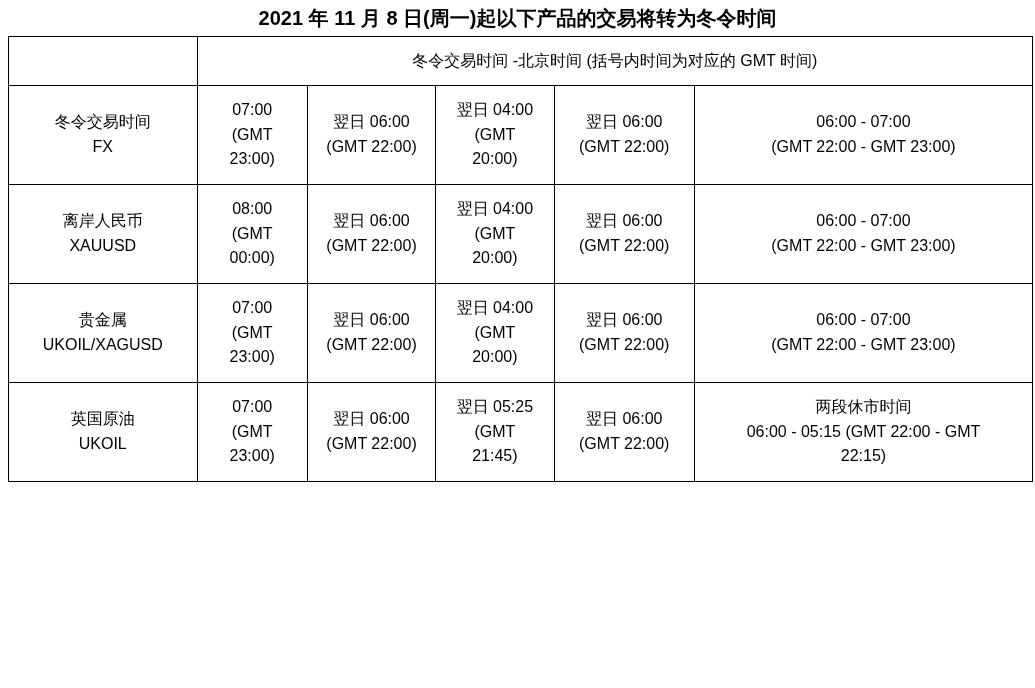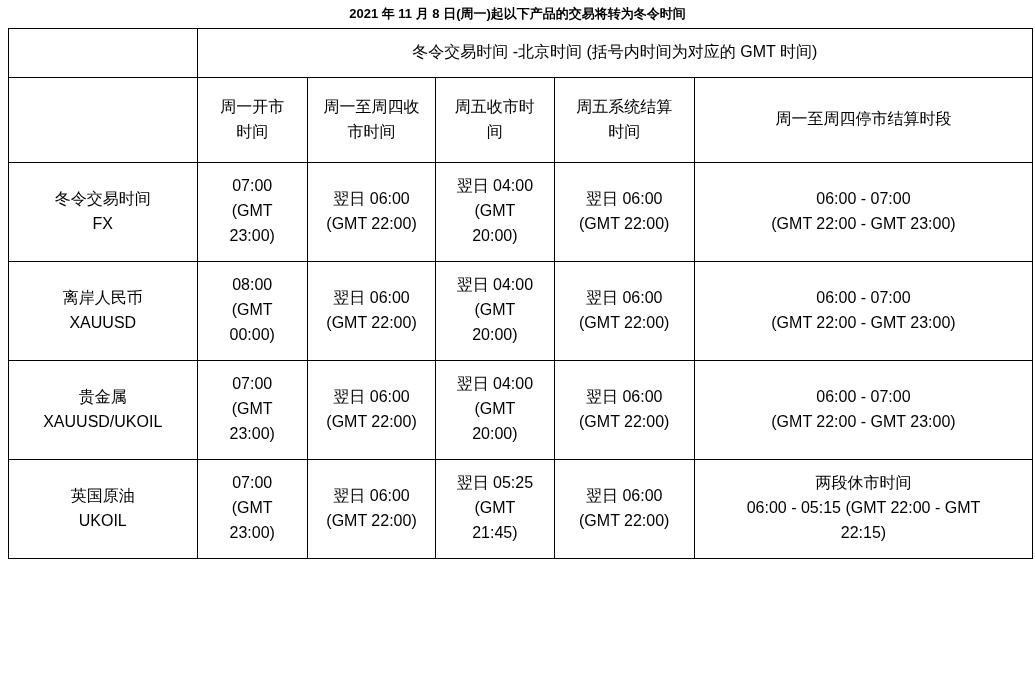--- a/index.html
+++ b/index.html
@@ -15,21 +15,21 @@
     overflow: hidden;
   }
   .page {
     position: relative;
     width: 1035px;
     height: 688px;
     box-sizing: border-box;
   }
   .title {
     text-align: center;
-    font-size: 13px;
+    font-size: 20px;
     font-weight: bold;
     padding-top: 6px;
     padding-bottom: 6px;
     letter-spacing: 0px;
     line-height: 1.2;
   }
   table.sched {
     border-collapse: collapse;
     width: 1025px;
     margin: 0 8px;
@@ -85,42 +85,20 @@
         <col class="c2">
         <col class="c3">
         <col class="c4">
         <col class="c5">
     </colgroup>
     <tbody>
       <tr>
         <td class="c0"></td>
         <td class="banner" colspan="5">冬令交易时间  -北京时间 (括号内时间为对应的 GMT 时间)</td>
       </tr>
-      <tr>
-        <td class="hdr"></td>
-        <td class="hdr">
-            <span class="cellwrap">周一开市
-时间</span>
-          </td>
-        <td class="hdr">
-            <span class="cellwrap">周一至周四收
-市时间</span>
-          </td>
-        <td class="hdr">
-            <span class="cellwrap">周五收市时
-间</span>
-          </td>
-        <td class="hdr">
-            <span class="cellwrap">周五系统结算
-时间</span>
-          </td>
-        <td class="hdr">
-            <span class="cellwrap">周一至周四停市结算时段</span>
-          </td>
-      </tr>
 
       <tr class="prodrow">
         <td class="prodname">
             <span class="cellwrap">冬令交易时间
 FX</span>
           </td>
         <td>
             <span class="cellwrap">07:00
 (GMT
 23:00)</span>
@@ -169,21 +147,21 @@
           </td>
         <td>
             <span class="cellwrap">06:00 - 07:00
 (GMT 22:00 - GMT 23:00)</span>
           </td>
       </tr>
 
       <tr class="prodrow">
         <td class="prodname">
             <span class="cellwrap">贵金属
-XAUUSD/UKOIL</span>
+UKOIL/XAGUSD</span>
           </td>
         <td>
             <span class="cellwrap">07:00
 (GMT
 23:00)</span>
           </td>
         <td>
             <span class="cellwrap">翌日 06:00
 (GMT 22:00)</span>
           </td>

